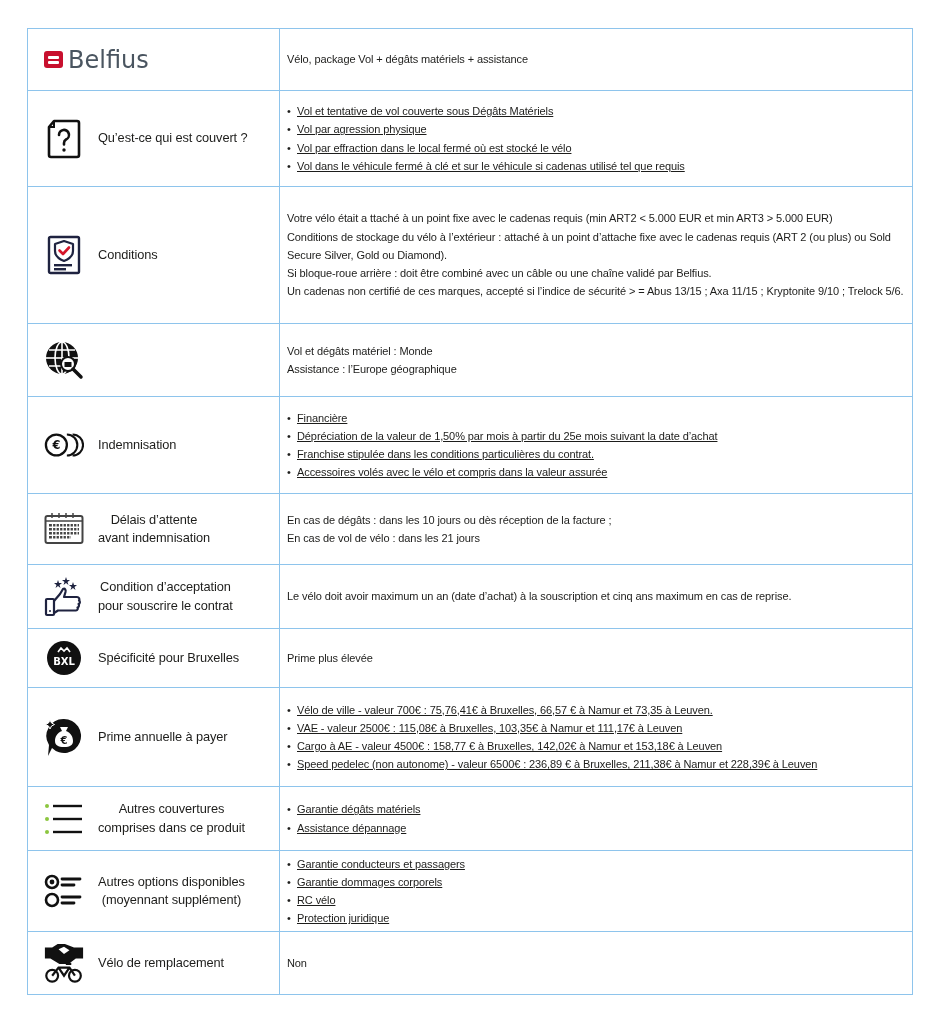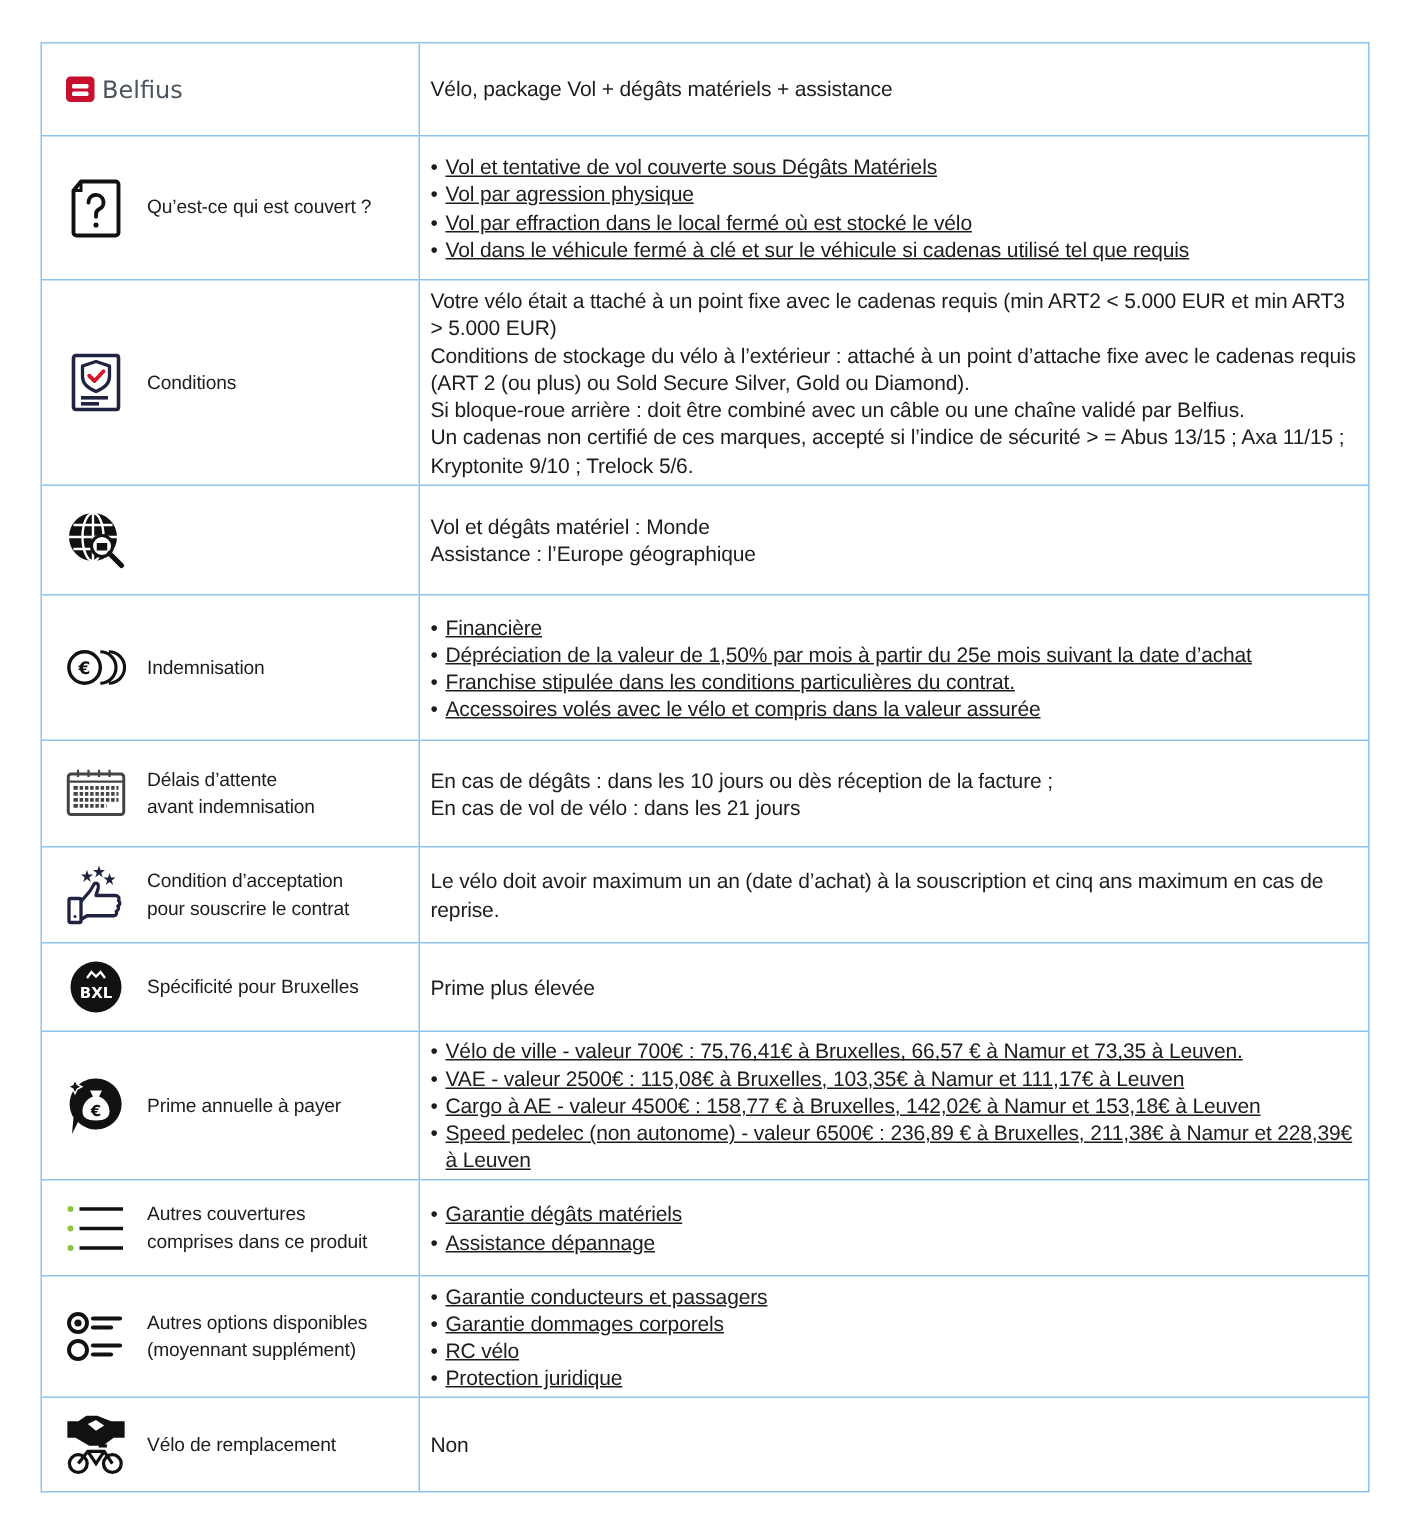--- a/index.html
+++ b/index.html
@@ -5,34 +5,34 @@
   html, body { margin: 0; padding: 0; background: #ffffff; }
   body { width: 943px; height: 1024px; position: relative; overflow: hidden;
          font-family: "Liberation Sans", "DejaVu Sans", sans-serif; color: #1d1d1b; }
   .table { position: absolute; left: 27px; top: 28px; width: 886px;
            border: 1.5px solid #8ec4ec; box-sizing: border-box; }
   .row { display: flex; border-top: 1.5px solid #8ec4ec; box-sizing: border-box; }
   .row:first-child { border-top: none; }
   .left { width: 252px; flex: 0 0 252px; border-right: 1.5px solid #8ec4ec; box-sizing: border-box;
           display: flex; align-items: center; padding-left: 16px; }
   .right { flex: 1; padding: 3px 8px 3px 7px; display: flex; flex-direction: column; justify-content: center;
-           font-size: 14px; line-height: 18.2px; letter-spacing: -0.1px; }
+           font-size: 11px; line-height: 18.2px; letter-spacing: -0.1px; }
   .icon { width: 40px; height: 40px; flex: 0 0 40px; margin-right: 14px; display: flex; align-items: center; justify-content: center; }
   .icon svg { display: block; }
   .label { font-size: 12.8px; line-height: 18.5px; letter-spacing: -0.1px; }
-  .label span { display: block; }
+  .label span { display: block; text-align: center; }
   ul { margin: 0; padding: 0; list-style: none; text-decoration: underline; }
   li { position: relative; padding-left: 10px; }
   li::before { content: "•"; position: absolute; left: 0; top: 0; }
   .logo { display: flex; align-items: center; }
   .logo-mark { width: 19px; height: 17px; background: #c8102e; border-radius: 3px; position: relative; margin-right: 5px; }
   .logo-mark::before, .logo-mark::after { content: ""; position: absolute; left: 4px; right: 4px; height: 2.5px; background: #fff; border-radius: 1px; }
   .logo-mark::before { top: 5px; }
   .logo-mark::after { top: 10px; }
-  .logo-text { font-size: 16px; color: #4a5560; letter-spacing: 0px; font-family: "DejaVu Sans", sans-serif; }
+  .logo-text { font-size: 24px; color: #4a5560; letter-spacing: 0px; font-family: "DejaVu Sans", sans-serif; }
   .plain p { margin: 0; }
 </style>
 </head>
 <body>
 
 <div class="table">
 
   <div class="row" style="height:61px">
     <div class="left">
       <div class="logo">

